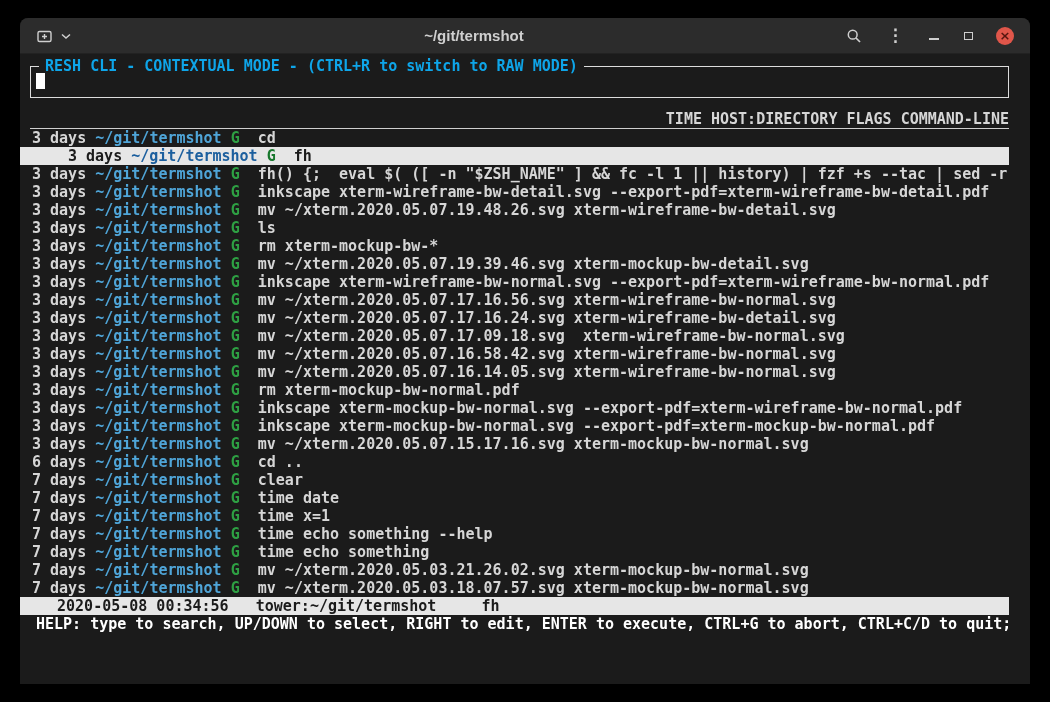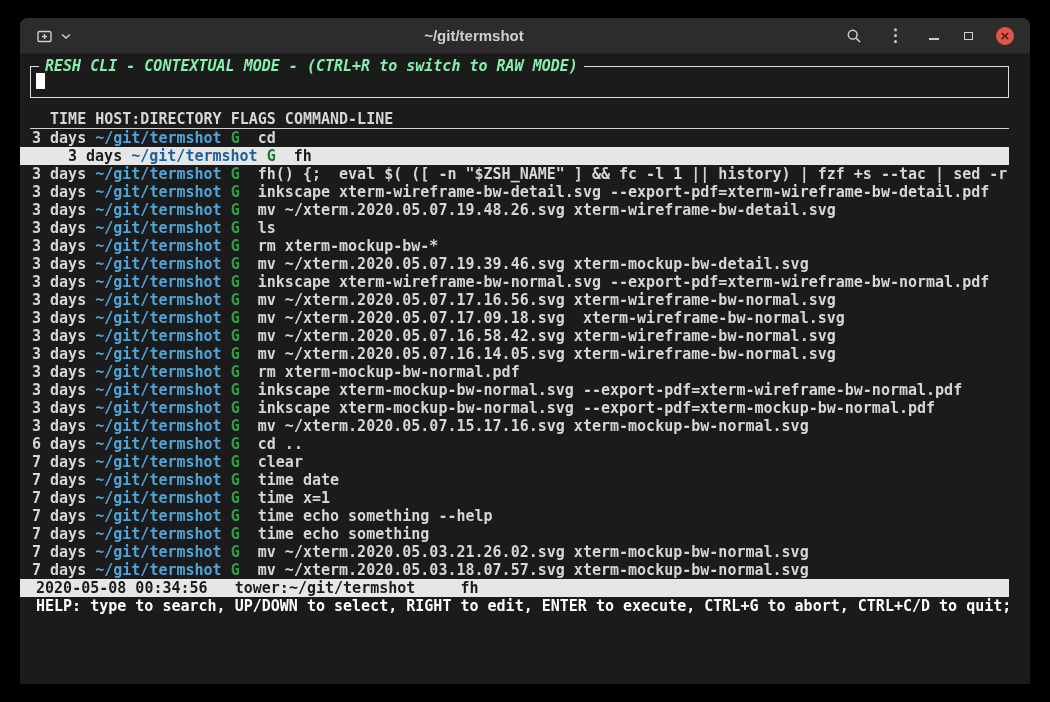--- a/index.html
+++ b/index.html
@@ -25,36 +25,36 @@
   .close-x{color:#55150f;font-size:13px;font-weight:700;line-height:18px;
            font-family:"DejaVu Sans",sans-serif;}
   
   .terminal{position:absolute;top:36px;left:0;right:0;bottom:0;background:#1b1b1b;
             font-family:"DejaVu Sans Mono","Liberation Mono",monospace;
             font-size:15px;font-weight:700;line-height:18px;color:#d6d6d6;
             padding-right:21px;box-sizing:border-box;overflow:hidden;}
   .inputbox{margin:12px 0 0 10px;height:32px;border:1px solid #dcdcdc;position:relative;
             box-sizing:border-box;}
   .boxtitle{position:absolute;top:-10px;left:8px;background:#1b1b1b;padding:0 6px;
-            color:#86efac;line-height:19px;white-space:pre;font-style:italic;}
+            color:#0ea5e9;line-height:19px;white-space:pre;}
   .cursor{position:absolute;left:5px;top:6px;width:9px;height:16px;background:#ffffff;}
   .tbl-header{margin:12px 0 0 10px;padding-left:2px;height:18px;border-bottom:1px solid #cfcfcf;
-              white-space:pre;overflow:hidden;color:#d6d6d6;}
+              white-space:pre;overflow:hidden;color:#d6d6d6;text-align:right;}
   .rows{}
   .row{height:18px;white-space:pre;overflow:hidden;padding-left:12px;}
   .c-time{color:#d6d6d6;}
   .c-dir{color:#4fa5d8;}
   .c-flag{color:#2ea043;}
   .c-cmd{color:#d6d6d6;}
   .row.selected{background:#e6e6e6;padding-left:48px;}
   .row.selected .c-time,.row.selected .c-cmd{color:#1b1b1b;}
   .row.selected .c-dir{color:#1c5f9e;}
   .row.selected .c-flag{color:#17772c;}
   .statusbar{height:18px;background:#e6e6e6;color:#1b1b1b;white-space:pre;overflow:hidden;
-             padding-left:7px;}
+             padding-left:28px;}
   .helpline{height:18px;color:#ffffff;white-space:pre;overflow:hidden;padding-left:16px;text-align:center;}
 </style>
 </head>
 <body>
 
 <div class="stage">
   <div class="window">
 
     <div class="titlebar">
       <div class="tb-left">
@@ -109,20 +109,21 @@
           <div class="row"><span class="c-time">3 days</span> <span class="c-dir">~/git/termshot</span> <span class="c-flag">G</span>  <span class="c-cmd">cd</span></div>
           <div class="row selected"><span class="c-time">3 days</span> <span class="c-dir">~/git/termshot</span> <span class="c-flag">G</span>  <span class="c-cmd">fh</span></div>
           <div class="row"><span class="c-time">3 days</span> <span class="c-dir">~/git/termshot</span> <span class="c-flag">G</span>  <span class="c-cmd">fh() {;  eval $( ([ -n "$ZSH_NAME" ] &amp;&amp; fc -l 1 || history) | fzf +s --tac | sed -r</span></div>
           <div class="row"><span class="c-time">3 days</span> <span class="c-dir">~/git/termshot</span> <span class="c-flag">G</span>  <span class="c-cmd">inkscape xterm-wireframe-bw-detail.svg --export-pdf=xterm-wireframe-bw-detail.pdf</span></div>
           <div class="row"><span class="c-time">3 days</span> <span class="c-dir">~/git/termshot</span> <span class="c-flag">G</span>  <span class="c-cmd">mv ~/xterm.2020.05.07.19.48.26.svg xterm-wireframe-bw-detail.svg</span></div>
           <div class="row"><span class="c-time">3 days</span> <span class="c-dir">~/git/termshot</span> <span class="c-flag">G</span>  <span class="c-cmd">ls</span></div>
           <div class="row"><span class="c-time">3 days</span> <span class="c-dir">~/git/termshot</span> <span class="c-flag">G</span>  <span class="c-cmd">rm xterm-mockup-bw-*</span></div>
           <div class="row"><span class="c-time">3 days</span> <span class="c-dir">~/git/termshot</span> <span class="c-flag">G</span>  <span class="c-cmd">mv ~/xterm.2020.05.07.19.39.46.svg xterm-mockup-bw-detail.svg</span></div>
           <div class="row"><span class="c-time">3 days</span> <span class="c-dir">~/git/termshot</span> <span class="c-flag">G</span>  <span class="c-cmd">inkscape xterm-wireframe-bw-normal.svg --export-pdf=xterm-wireframe-bw-normal.pdf</span></div>
           <div class="row"><span class="c-time">3 days</span> <span class="c-dir">~/git/termshot</span> <span class="c-flag">G</span>  <span class="c-cmd">mv ~/xterm.2020.05.07.17.16.56.svg xterm-wireframe-bw-normal.svg</span></div>
+          <div class="row"><span class="c-time">3 days</span> <span class="c-dir">~/git/termshot</span> <span class="c-flag">G</span>  <span class="c-cmd">mv ~/xterm.2020.05.07.17.16.24.svg xterm-wireframe-bw-detail.svg</span></div>
           <div class="row"><span class="c-time">3 days</span> <span class="c-dir">~/git/termshot</span> <span class="c-flag">G</span>  <span class="c-cmd">mv ~/xterm.2020.05.07.17.09.18.svg  xterm-wireframe-bw-normal.svg</span></div>
           <div class="row"><span class="c-time">3 days</span> <span class="c-dir">~/git/termshot</span> <span class="c-flag">G</span>  <span class="c-cmd">mv ~/xterm.2020.05.07.16.58.42.svg xterm-wireframe-bw-normal.svg</span></div>
           <div class="row"><span class="c-time">3 days</span> <span class="c-dir">~/git/termshot</span> <span class="c-flag">G</span>  <span class="c-cmd">mv ~/xterm.2020.05.07.16.14.05.svg xterm-wireframe-bw-normal.svg</span></div>
           <div class="row"><span class="c-time">3 days</span> <span class="c-dir">~/git/termshot</span> <span class="c-flag">G</span>  <span class="c-cmd">rm xterm-mockup-bw-normal.pdf</span></div>
           <div class="row"><span class="c-time">3 days</span> <span class="c-dir">~/git/termshot</span> <span class="c-flag">G</span>  <span class="c-cmd">inkscape xterm-mockup-bw-normal.svg --export-pdf=xterm-wireframe-bw-normal.pdf</span></div>
           <div class="row"><span class="c-time">3 days</span> <span class="c-dir">~/git/termshot</span> <span class="c-flag">G</span>  <span class="c-cmd">inkscape xterm-mockup-bw-normal.svg --export-pdf=xterm-mockup-bw-normal.pdf</span></div>
           <div class="row"><span class="c-time">3 days</span> <span class="c-dir">~/git/termshot</span> <span class="c-flag">G</span>  <span class="c-cmd">mv ~/xterm.2020.05.07.15.17.16.svg xterm-mockup-bw-normal.svg</span></div>
           <div class="row"><span class="c-time">6 days</span> <span class="c-dir">~/git/termshot</span> <span class="c-flag">G</span>  <span class="c-cmd">cd ..</span></div>
           <div class="row"><span class="c-time">7 days</span> <span class="c-dir">~/git/termshot</span> <span class="c-flag">G</span>  <span class="c-cmd">clear</span></div>
           <div class="row"><span class="c-time">7 days</span> <span class="c-dir">~/git/termshot</span> <span class="c-flag">G</span>  <span class="c-cmd">time date</span></div>

